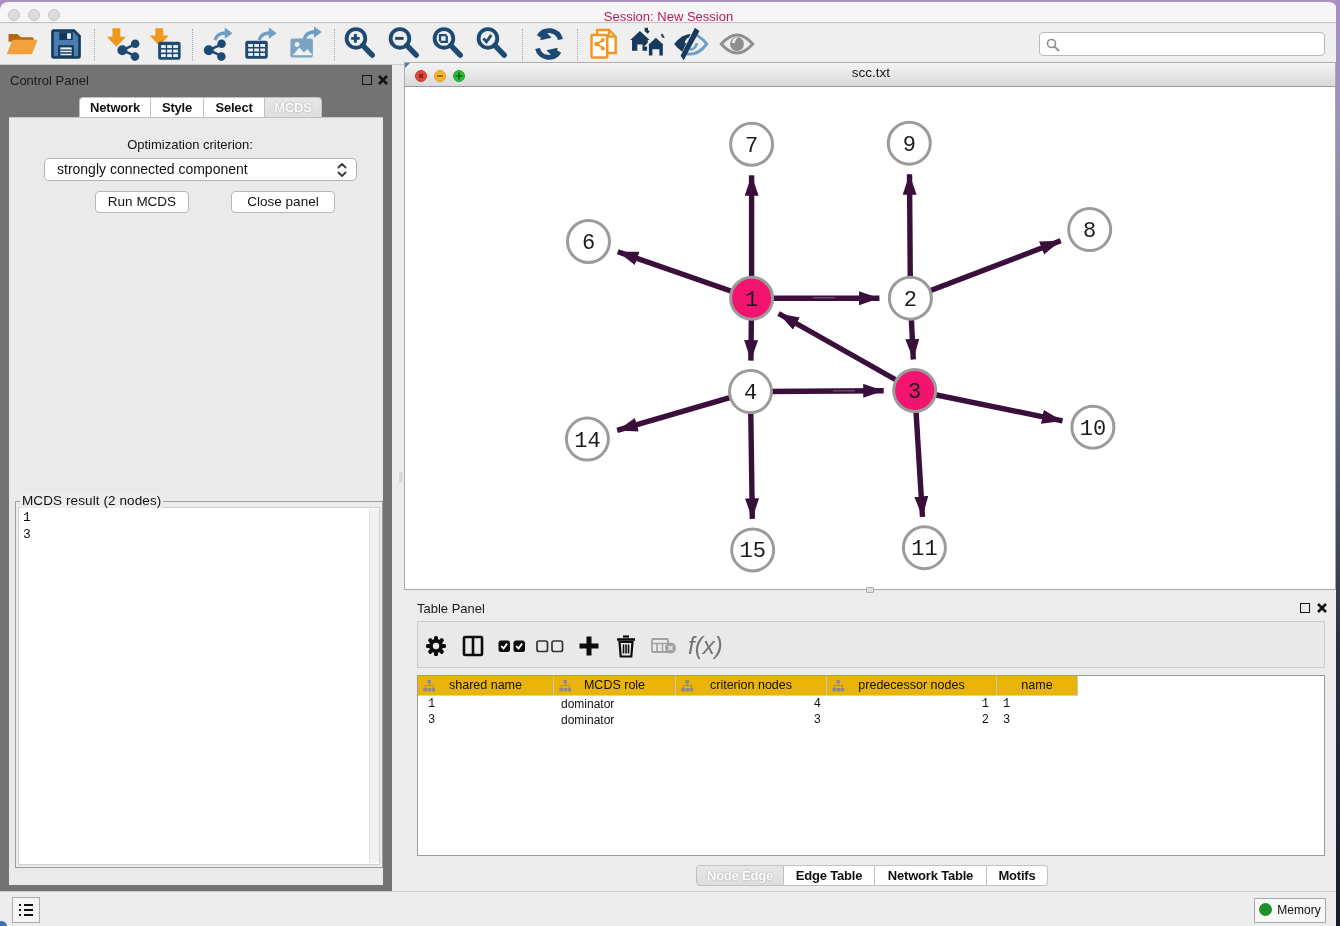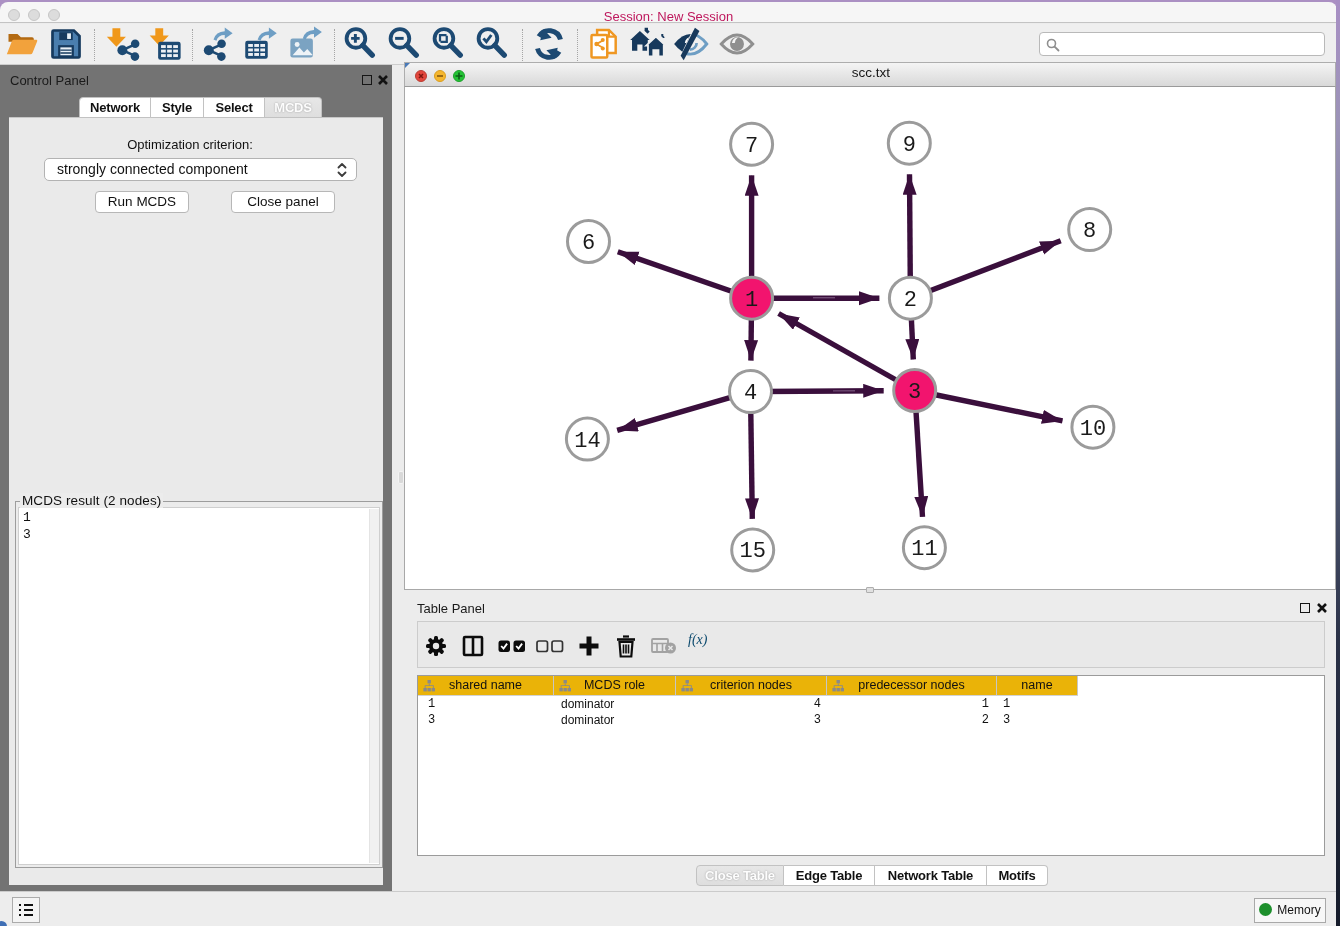--- a/index.html
+++ b/index.html
@@ -358,21 +358,21 @@
       <path d="M2,5.5 h18" stroke="#0c0c0c" stroke-width="2.6"></path>
       <path d="M4.5,8 h13 l-1.2,14.5 h-10.6 Z" fill="none" stroke="#0c0c0c" stroke-width="2.2"></path>
       <path d="M8.5,10.5 v9 M11,10.5 v9 M13.5,10.5 v9" stroke="#0c0c0c" stroke-width="1.6"></path>
     </svg>
     <svg class="abs" style="left:233px;top:16px;" width="26" height="16" viewBox="0 0 26 16">
       <rect x="1" y="1" width="16" height="13" rx="1" fill="none" stroke="#a2a2a2" stroke-width="1.8"></rect>
       <path d="M1,5.5 h16 M6,5.5 v8.5 M11.5,5.5 v8.5" stroke="#a2a2a2" stroke-width="1.6"></path>
       <circle cx="19.5" cy="10" r="5.5" fill="#a2a2a2"></circle>
       <path d="M17.5,8 l4,4 M21.5,8 l-4,4" stroke="#e9e9e9" stroke-width="1.5"></path>
     </svg>
-    <div class="abs" style="left:270px; top:10px; font-family:Liberation Serif, serif; font-style:italic; font-size:14px; color:#0c4a6e;">f(x)</div>
+    <div class="abs" style="left:270px; top:10px; font-family:Liberation Sans, sans-serif; font-style:italic; font-size:24px; color:#737373;">f(x)</div>
   </div>
   <div id="ttable">
     <div class="thead" style="left:0; width:136px;">shared name</div>
     <div class="thead" style="left:136px; width:122px;">MCDS role</div>
     <div class="thead" style="left:258px; width:151px;">criterion nodes</div>
     <div class="thead" style="left:409px; width:170px;">predecessor nodes</div>
     <div class="thead" style="left:579px; width:81px;">name</div>
     <div class="abs" style="left:0; top:19px; width:660px; height:1px; background:#d2d2d2;"></div>
     <svg class="abs" style="left:5px;top:4px;" width="12" height="12">
         <use href="#sitemap"></use>
@@ -391,21 +391,21 @@
     <div class="trow num" style="left:258px; top:20px; width:145px; text-align:right;">4</div>
     <div class="trow num" style="left:409px; top:20px; width:162px; text-align:right;">1</div>
     <div class="trow num" style="left:585px; top:20px;">1</div>
     <div class="trow num" style="left:10px; top:36px;">3</div>
     <div class="trow" style="left:143px; top:36px;">dominator</div>
     <div class="trow num" style="left:258px; top:36px; width:145px; text-align:right;">3</div>
     <div class="trow num" style="left:409px; top:36px; width:162px; text-align:right;">2</div>
     <div class="trow num" style="left:585px; top:36px;">3</div>
   </div>
   <div class="btabs" style="left:292px;">
-    <div class="btab" style="left:0; width:88px; border-left:1px solid #c2c2c2; border-radius:4px 0 0 4px; background:linear-gradient(#e7e7e7,#dedede); color:#fdfdfd; text-shadow:0 0 2px #9e9e9e;">Close Table</div>
+    <div class="btab" style="left:0; width:88px; border-left:1px solid #c2c2c2; border-radius:4px 0 0 4px; background:linear-gradient(#e7e7e7,#dedede); color:#fdfdfd; text-shadow:0 0 2px #9e9e9e;">Node Edge</div>
     <div class="btab" style="left:88px; width:91px;">Edge Table</div>
     <div class="btab" style="left:179px; width:112px;">Network Table</div>
     <div class="btab" style="left:291px; width:61px; border-radius:0 4px 4px 0;">Motifs</div>
   </div>
 </div>
 <div class="abs" style="left:-4px; top:921px; width:11px; height:11px; border-radius:50%; background:#3f6fb5; z-index:60;"></div>
 <div class="abs" id="statusbar">
   <div id="listbtn"><svg width="26" height="24">
         <g stroke="#111" stroke-width="2">
           <path d="M6,7 H8 M11,7 H20"></path>

